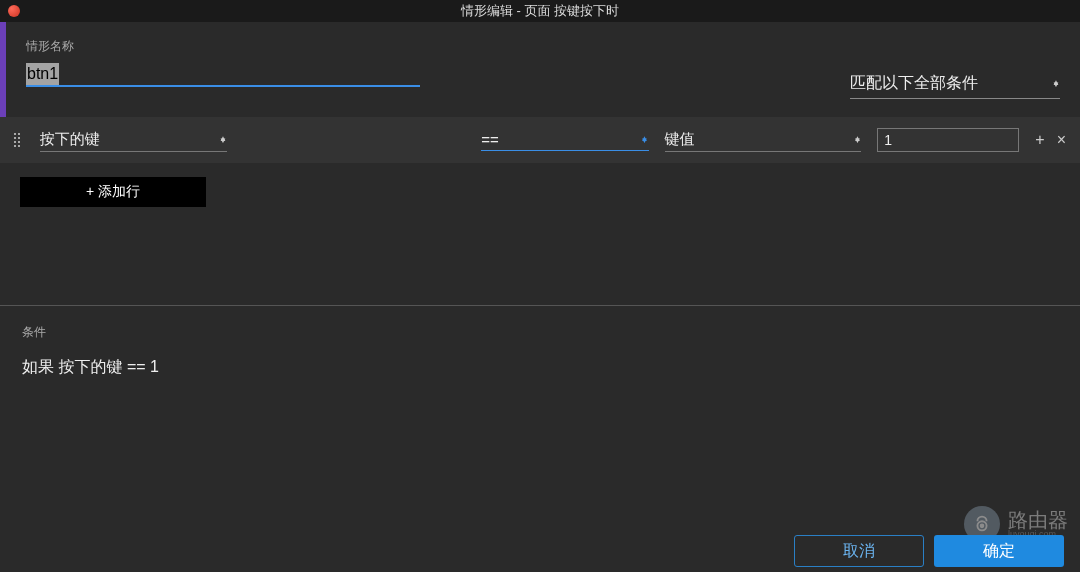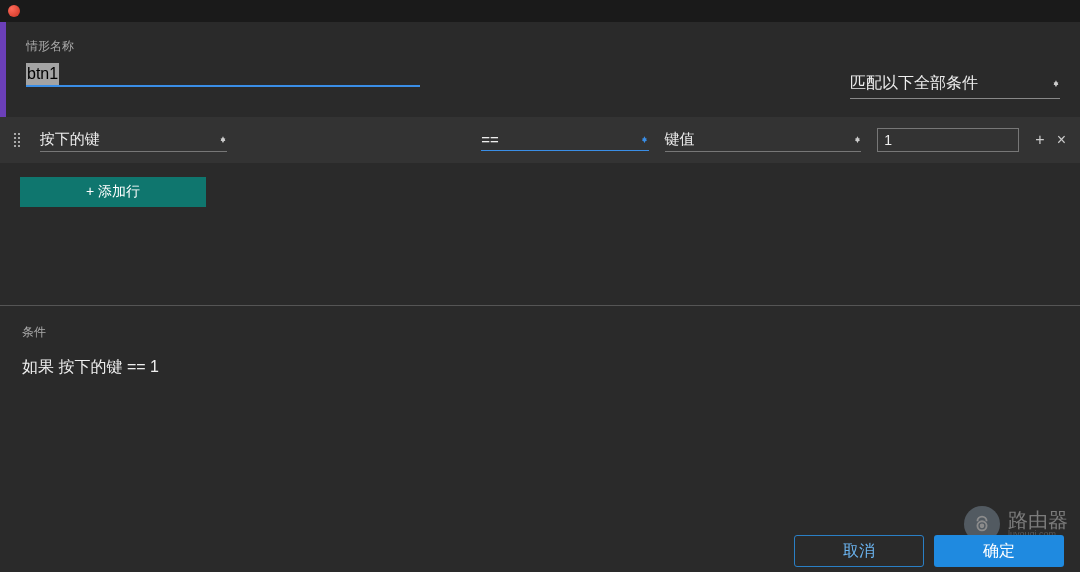--- a/index.html
+++ b/index.html
@@ -142,21 +142,21 @@
       gap: 12px;
       color: #ccc;
       font-size: 16px;
     }
     .add-row-area {
       padding: 14px 20px;
     }
     .add-row-btn {
       width: 186px;
       height: 30px;
-      background: #0f766e;
+      background: #000000;
       color: #fff;
       border: none;
       font-size: 14px;
       cursor: pointer;
     }
     .empty-space {
       height: 84px;
     }
     .divider {
       height: 1px;
@@ -227,20 +227,21 @@
       line-height:1;
     }
     .watermark-text .l1 { font-size:20px; color:#ccc; }
     .watermark-text .l2 { font-size:9px; color:#888; }
   </style>
 </head>
 <body>
 
 <div class="titlebar">
   <div class="close-dot"></div>
+  <div class="title-text">情形编辑   -   页面 按键按下时</div>
 </div>
 
 <div class="edit-area">
   <div class="purple-bar"></div>
   <div class="case-section">
     <div class="case-label">情形名称</div>
     <div>
       <span class="sel-text">btn1</span>
       <div class="name-underline"></div>
     </div>

